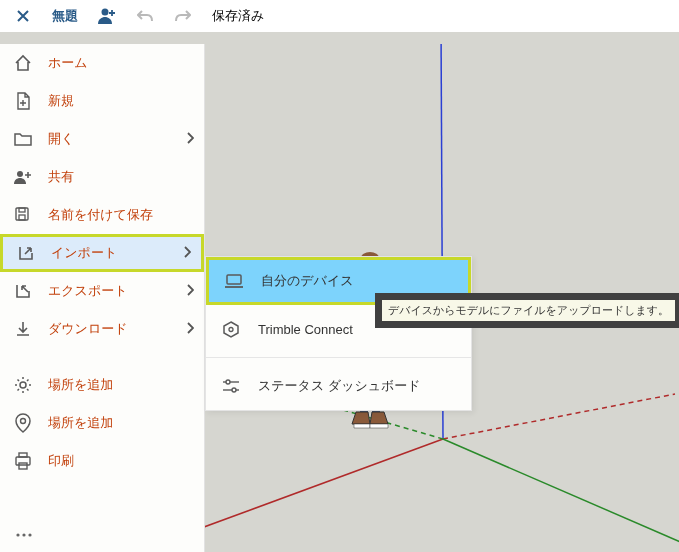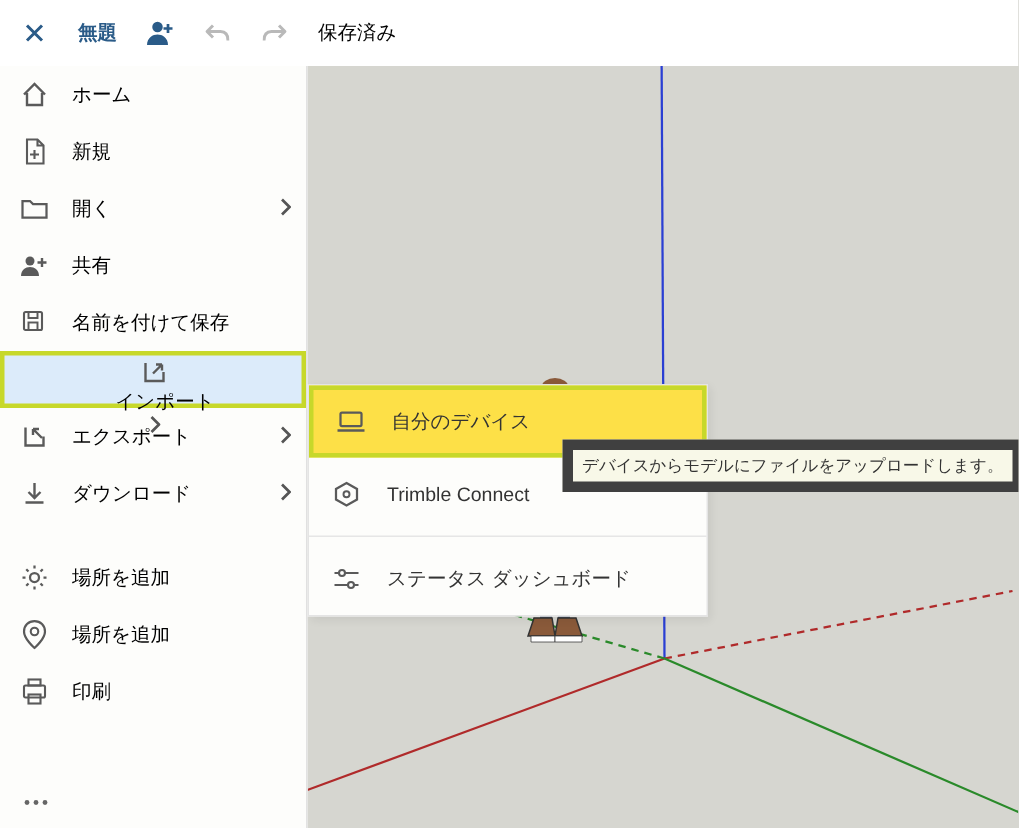--- a/index.html
+++ b/index.html
@@ -12,21 +12,21 @@
     color: #333;
     background: #d6d6d0;
     overflow: hidden;
     position: relative;
   }
 
   
   .toolbar {
     position: absolute;
     top: 0; left: 0; right: 0;
-    height: 44px;
+    height: 32px;
     background: #fff;
     display: flex;
     align-items: center;
     padding: 0 6px;
     gap: 4px;
     z-index: 30;
   }
   .tb-btn {
     width: 34px;
     height: 34px;
@@ -70,27 +70,26 @@
     flex-direction: column;
   }
   .menu-list {
     flex: 1;
   }
   .menu-item {
     display: flex;
     align-items: center;
     height: 38px;
     padding: 0 10px 0 12px;
-    color: #000000;
+    color: #c2410c;
     cursor: pointer;
   }
   .menu-item.active {
     background: #dcebfa;
     border: 3px solid #c7d82a;
-    flex-direction: column;
   }
   .mico {
     width: 22px;
     height: 22px;
     display: flex;
     align-items: center;
     justify-content: center;
     color: #5a5a5a;
     flex-shrink: 0;
   }
@@ -121,21 +120,21 @@
     z-index: 25;
   }
   .sub-item {
     display: flex;
     align-items: center;
     height: 48px;
     padding: 0 14px;
     cursor: pointer;
   }
   .sub-item.hl {
-    background: #fde047;
+    background: #7dd3fc;
     border: 3px solid #c7d82a;
     height: 48px;
   }
   .sub-item .mico { color: #5a5a5a; }
   .sub-sep {
     height: 1px;
     background: #e6e6e6;
     margin: 4px 0;
   }
   .slabel { margin-left: 16px; }

